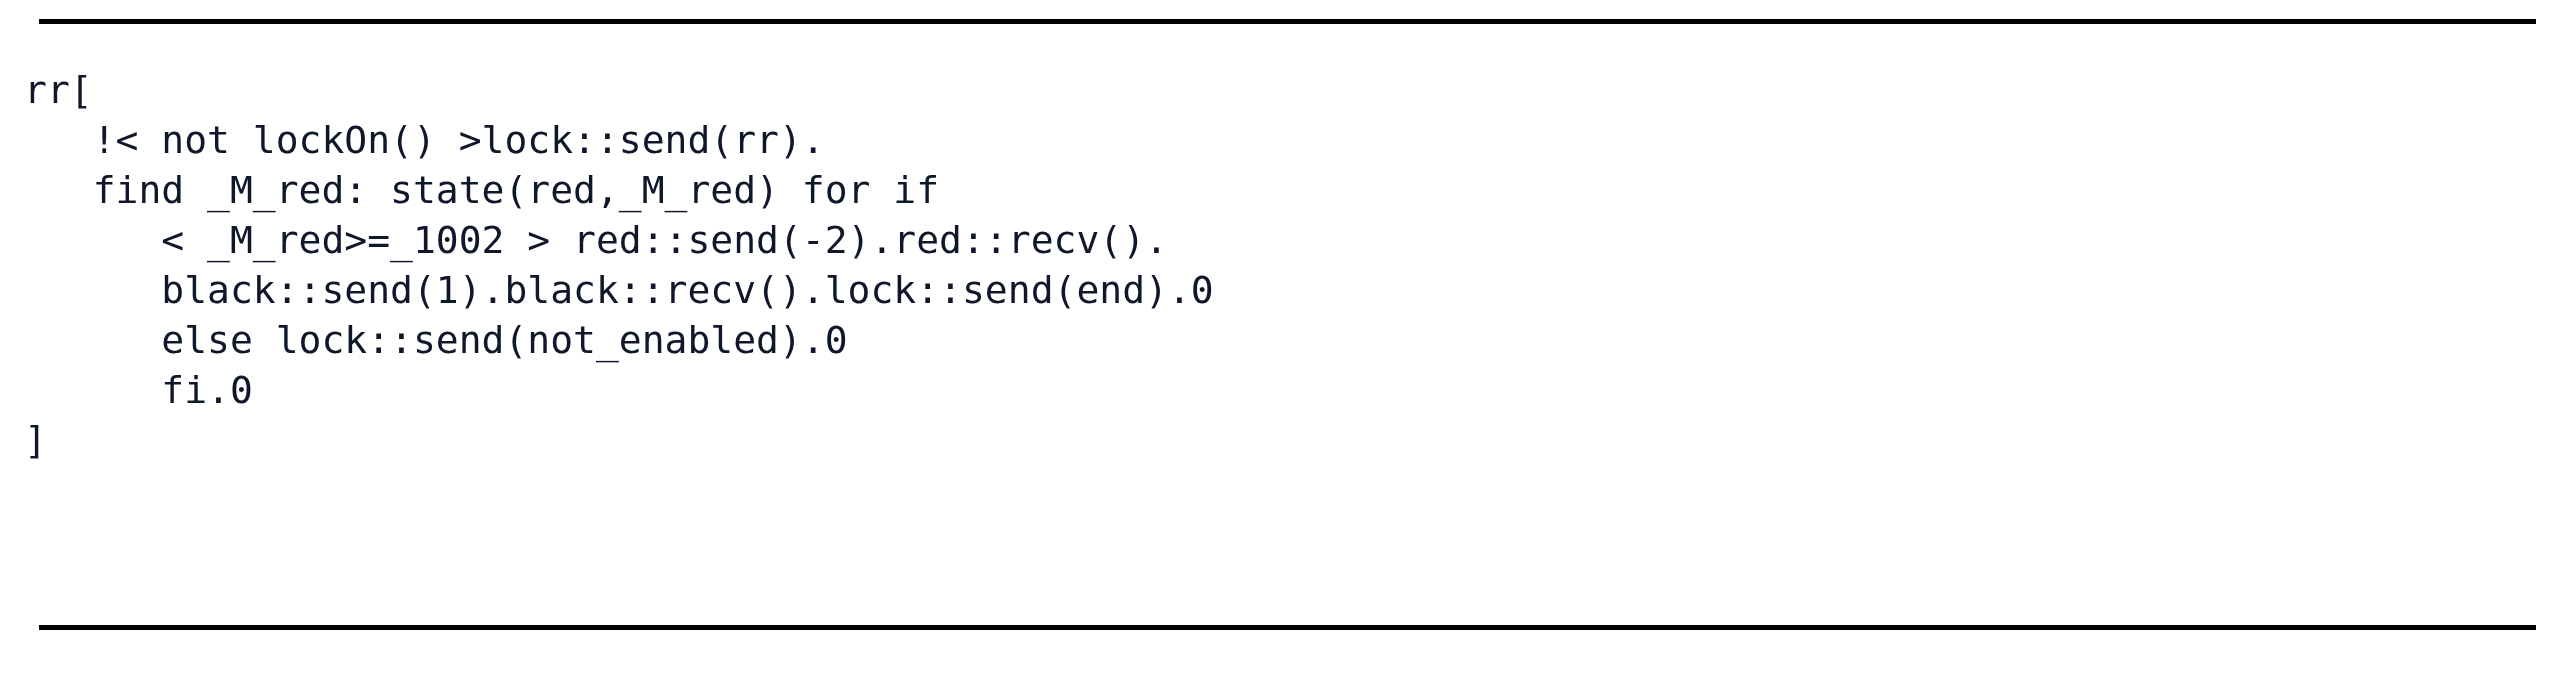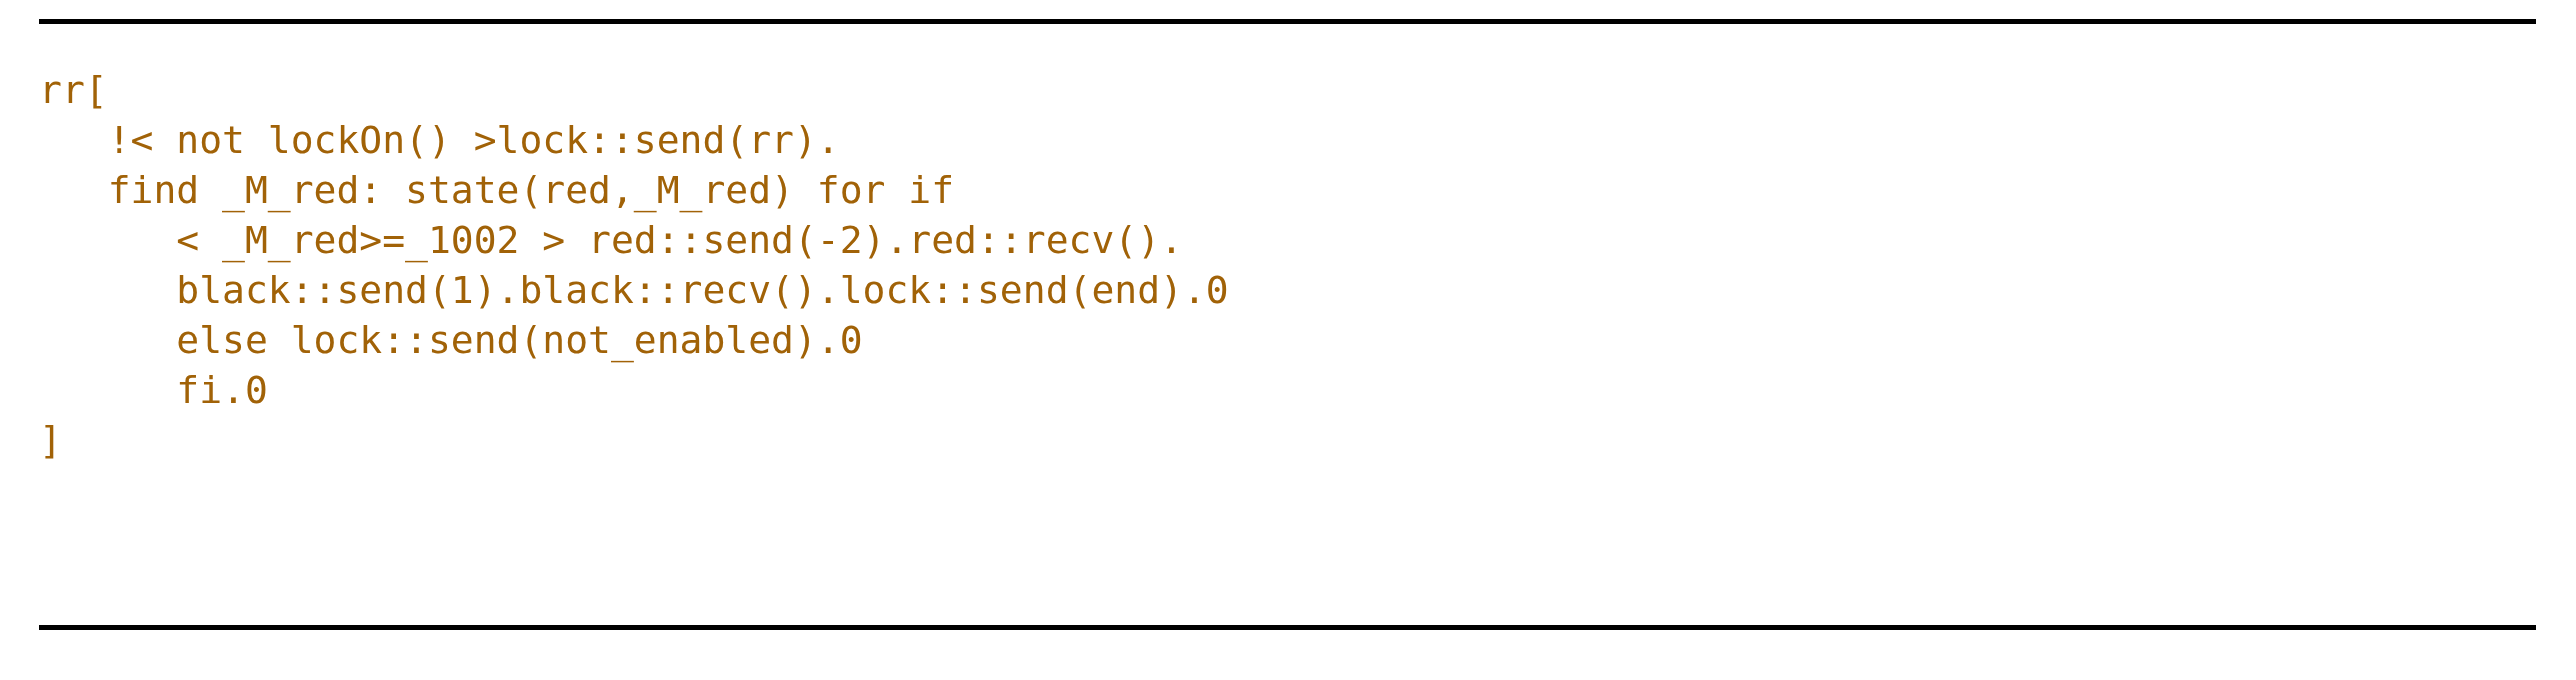--- a/index.html
+++ b/index.html
@@ -20,27 +20,27 @@
     left: 39px;
     width: 2497px;
     height: 4.8px;
     background: #000000;
   }
   #rule-top { top: 19px; }
   #rule-bottom { top: 625px; }
 
   .listing {
     position: absolute;
-    left: 39px;
+    left: 24px;
     top: 65px;
     width: 2497px;
     font-family: "DejaVu Sans Mono", "Liberation Mono", monospace;
     font-size: 38px;
     line-height: 50px;
-    color: #a16207;
+    color: #0f172a;
     letter-spacing: 0px;
     white-space: pre;
   }
   .code-line {
     white-space: pre;
     display: block;
     height: 50px;
   }
 </style>
 </head>

